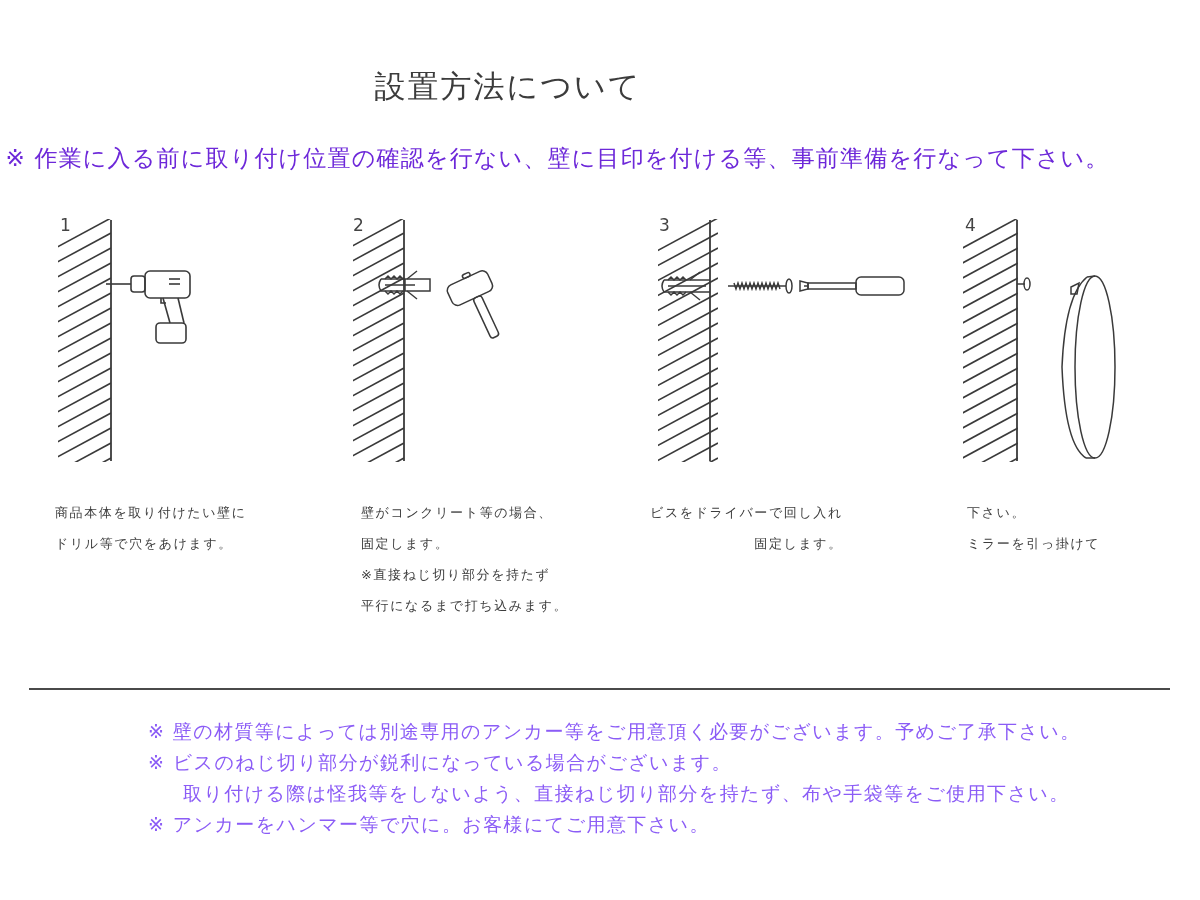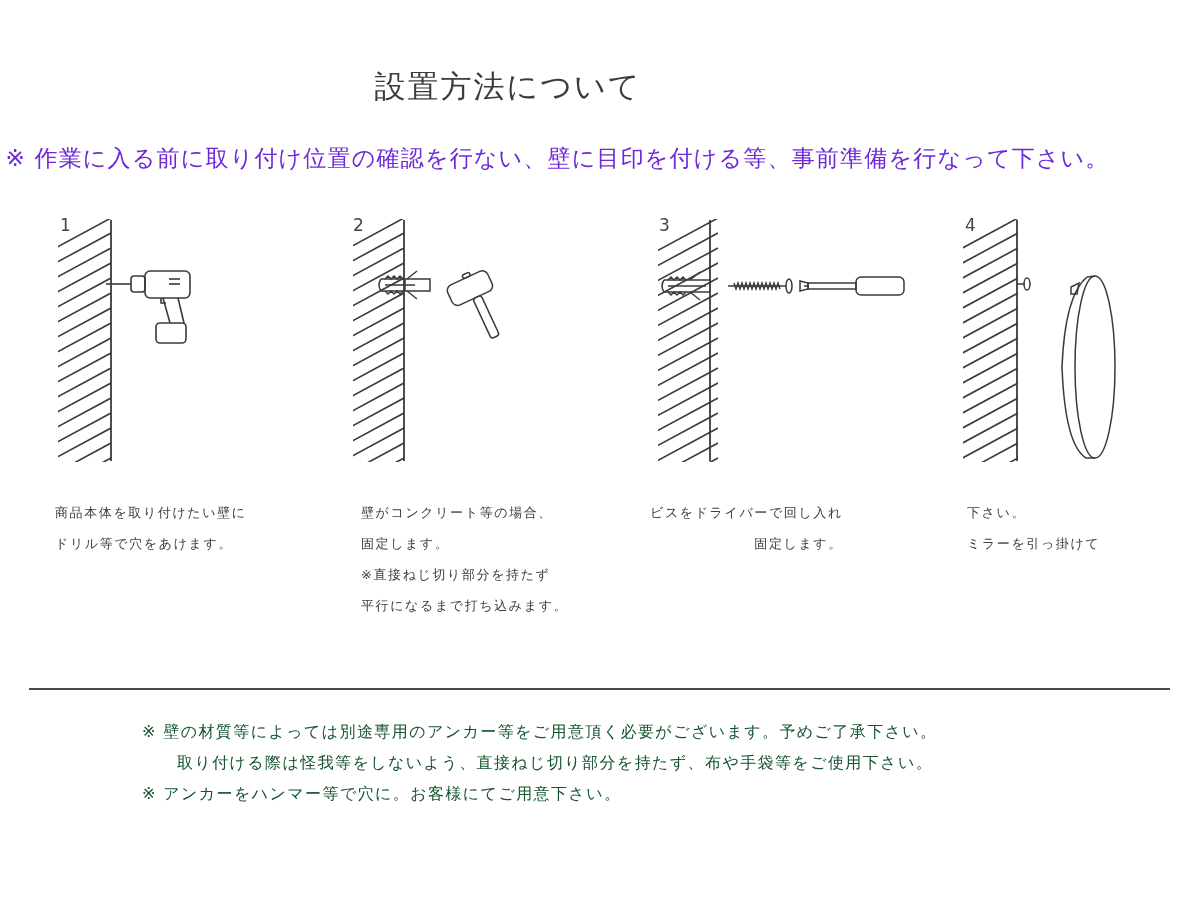--- a/index.html
+++ b/index.html
@@ -9,22 +9,22 @@
            font-size:31px; letter-spacing:2px; color:#3c3c3c; }
   .intro { position:absolute; left:0; width:1115px; top:143px; text-align:center;
            font-size:23px; letter-spacing:1.2px; color:#6d28d9; }
   .step { position:absolute; top:205px; width:290px; height:450px; }
   .step svg { position:absolute; left:0; top:0; }
   .step-num { position:absolute; font-size:17px; color:#444; top:10px; }
   .step-text { position:absolute; top:292px; font-size:13px; line-height:31px;
                letter-spacing:1.6px; color:#3c3c3c; white-space:nowrap; }
   .step-text div { display:block; }
   .divider { position:absolute; left:29px; width:1141px; top:688px; height:2px; background:#4a4a4a; }
-  .notes { position:absolute; left:142px; top:716px; font-size:16px; line-height:31px;
-           letter-spacing:1.4px; color:#14532d; white-space:nowrap; }
+  .notes { position:absolute; left:148px; top:716px; font-size:19px; line-height:31px;
+           letter-spacing:1.4px; color:#8b5cf6; white-space:nowrap; }
   .note-line.indent { padding-left:35px; }
 </style>
 </head>
 <body>
 
 <div class="title">設置方法について</div>
 <div class="intro">※ 作業に入る前に取り付け位置の確認を行ない、壁に目印を付ける等、事前準備を行なって下さい。</div>
 
 <div class="step" style="left:50px;">
   <span class="step-num" style="left:10px;">1</span>
@@ -177,15 +177,16 @@
   <div class="step-text" style="left:12px;">
     <div>下さい。</div>
     <div>ミラーを引っ掛けて</div>
   </div>
 </div>
 
 <div class="divider"></div>
 
 <div class="notes">
   <div class="note-line">※ 壁の材質等によっては別途専用のアンカー等をご用意頂く必要がございます。予めご了承下さい。</div>
+  <div class="note-line">※ ビスのねじ切り部分が鋭利になっている場合がございます。</div>
   <div class="note-line indent">取り付ける際は怪我等をしないよう、直接ねじ切り部分を持たず、布や手袋等をご使用下さい。</div>
   <div class="note-line">※ アンカーをハンマー等で穴に。お客様にてご用意下さい。</div>
 </div>
 
 </body></html>

